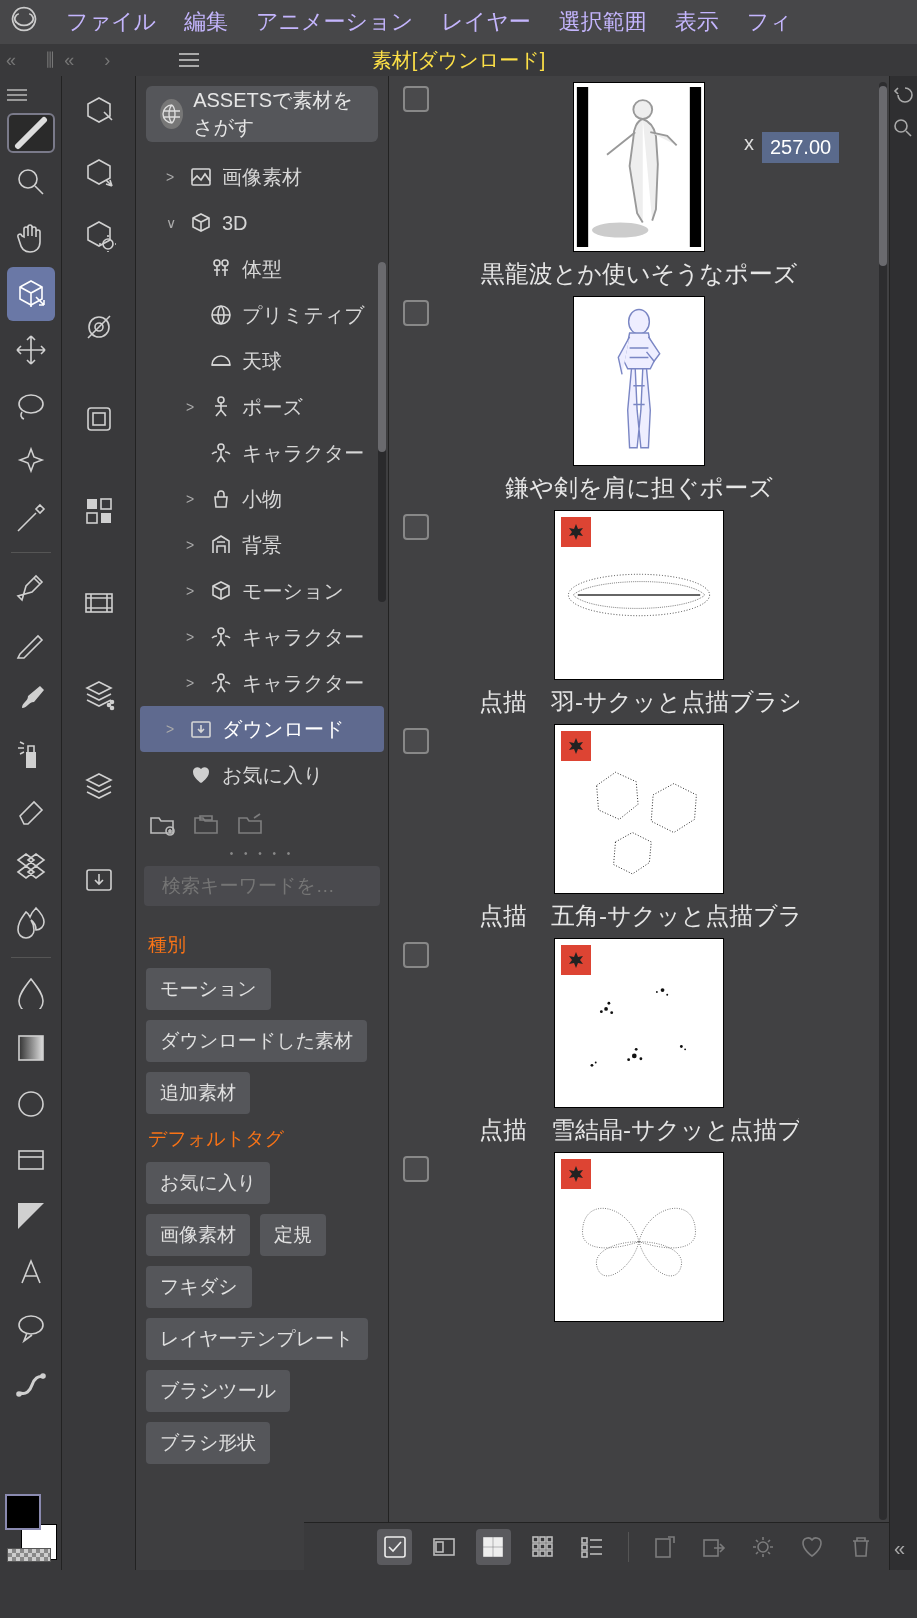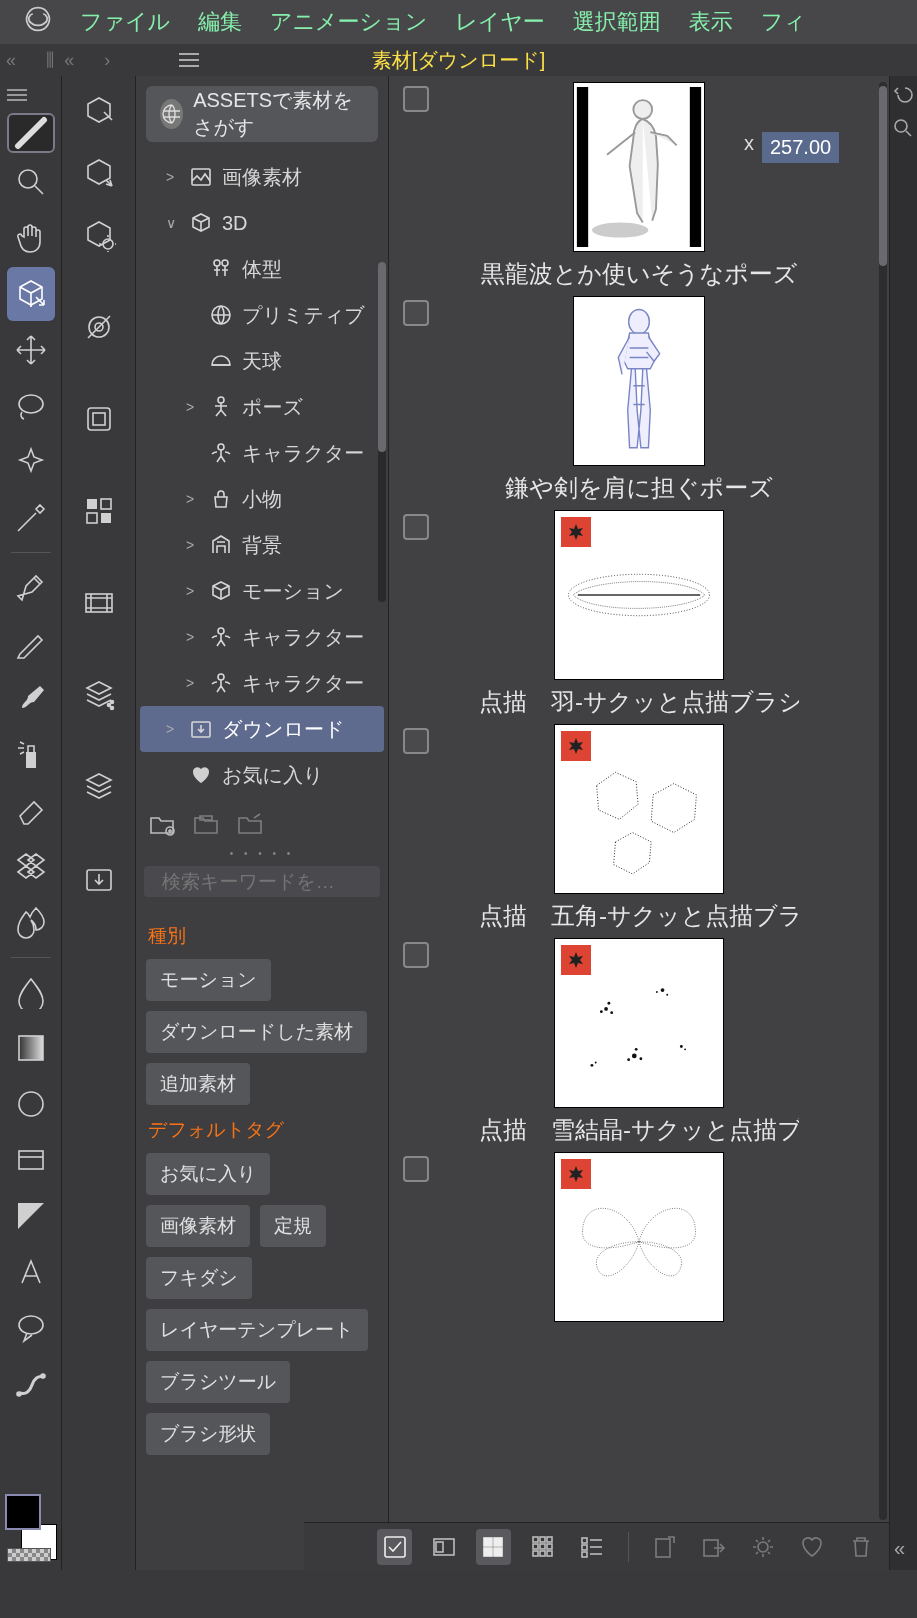--- a/index.html
+++ b/index.html
@@ -1,19 +1,19 @@
 <!DOCTYPE html>
 <html><head>
 <meta charset="utf-8">
 <style>
 * { margin: 0; padding: 0; box-sizing: border-box; font-family: "Hiragino Sans", "Meiryo", sans-serif; }
 body { background: #39393b; color: #d6d6d6; width: 917px; height: 1618px; overflow: hidden; user-select: none; }
 
 
-.menubar { height: 44px; background: #474749; display: flex; align-items: center; padding: 0 24px; gap: 28px; font-size: 22px; color: #86efac; text-align: center; }
+.menubar { height: 44px; background: #474749; display: flex; align-items: center; padding: 0 10px; gap: 28px; font-size: 22px; color: #c4b5fd; text-align: center; }
 .menubar .logo svg { width: 28px; height: 28px; }
 
 
 .subnav { height: 32px; background: #39393b; display: flex; align-items: center; padding: 0 6px; gap: 8px; position: relative; }
 .subnav .arrows-left, .subnav .arrows-right { display:flex; gap:4px; color:#777; font-size:18px;}
 .subnav .panel-title { position:absolute; left:0; right:0; text-align:center; font-size:20px; color:#fde047; pointer-events:none;}
 .subnav .hamburger { position:absolute; left:178px; top:8px; cursor:pointer;}
 
 
 .workspace { display:flex; height:1494px; }
@@ -51,21 +51,21 @@
 .tree-item .chev { width:14px; display:inline-block; color:#aaa; font-size:14px;}
 .tree-item .ticon { width:26px; height:26px; display:flex; align-items:center; justify-content:center;}
 .tree-item .ticon svg { width:24px; height:24px; stroke:#d6d6d6; fill:none; stroke-width:1.6;}
 .tree-scrollbar { position:absolute; right:2px; top:110px; width:8px; height:340px; background:#2a2a2c; border-radius:4px;}
 .tree-scrollbar .thumb { width:8px; height:190px; background:#6a6a6e; border-radius:4px;}
 
 .tree-icons-row { display:flex; gap:16px; padding:8px 12px; align-items:center; height:44px;}
 .tree-icons-row svg { width:28px; height:28px; stroke:#bcbcbc; fill:none; stroke-width:1.6;}
 .dots-row { text-align:center; color:#888; font-size:10px; letter-spacing:4px; height:12px;}
 
-.searchbox { margin:6px 8px; height:31px; background:#4a4a4e; border-radius:4px; display:flex; align-items:center; padding:0 10px; gap:8px;}
+.searchbox { margin:6px 8px; height:40px; background:#4a4a4e; border-radius:4px; display:flex; align-items:center; padding:0 10px; gap:8px;}
 .searchbox svg { width:22px; height:22px; stroke:#bbb; fill:none; stroke-width:2;}
 .searchbox input { background:transparent; border:none; outline:none; color:#ccc; font-size:19px; flex:1;}
 
 .filter-section { padding:8px 10px;}
 .filter-section .sect-label { font-size:19px; color:#f97316; margin:12px 0 10px 2px;}
 .tag-row { display:flex; flex-wrap:wrap; gap:10px;}
 .tag { background:#55565a; border-radius:4px; padding:8px 14px; font-size:19px; color:#e0e0e0; cursor:pointer;}
 
 
 .panel-right { flex:1; background:#414143; display:flex; flex-direction:column; position:relative;}

